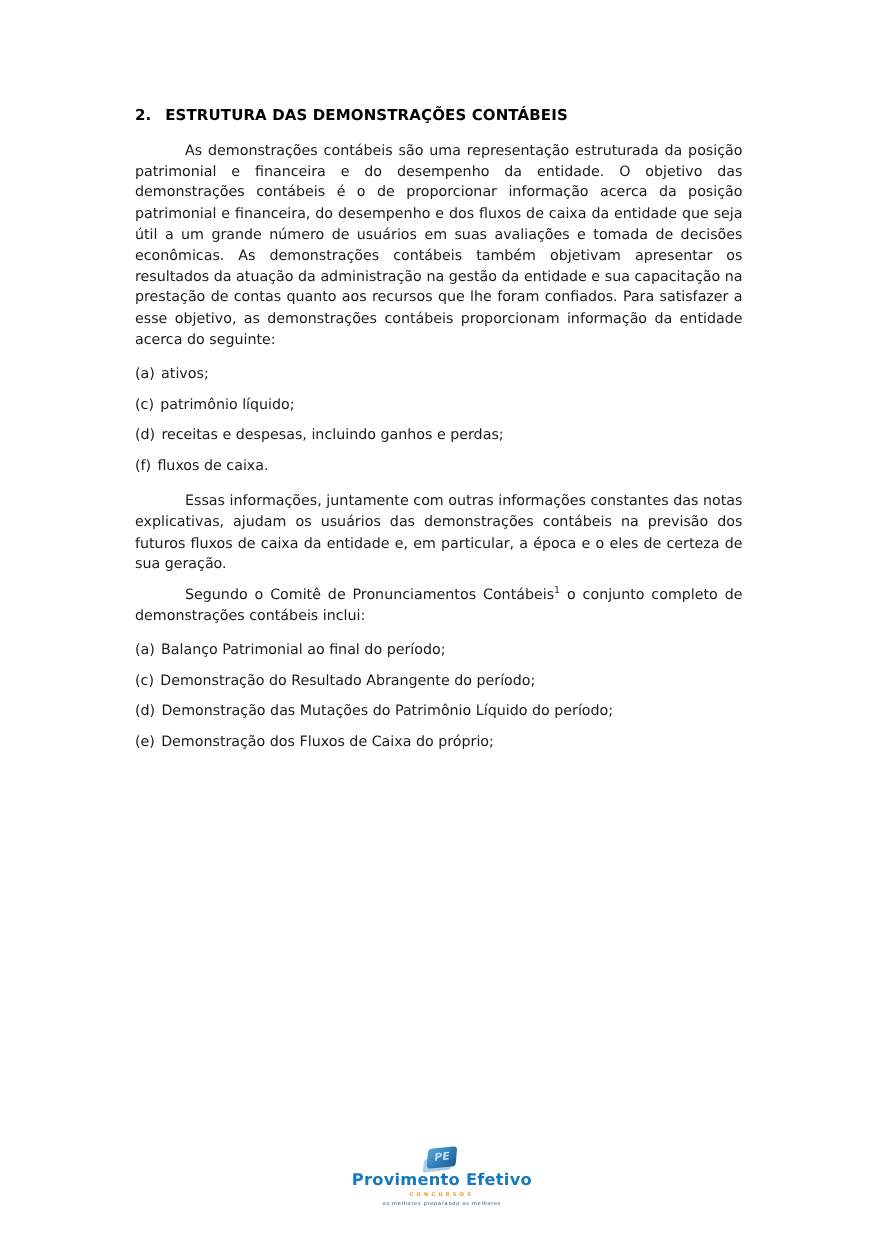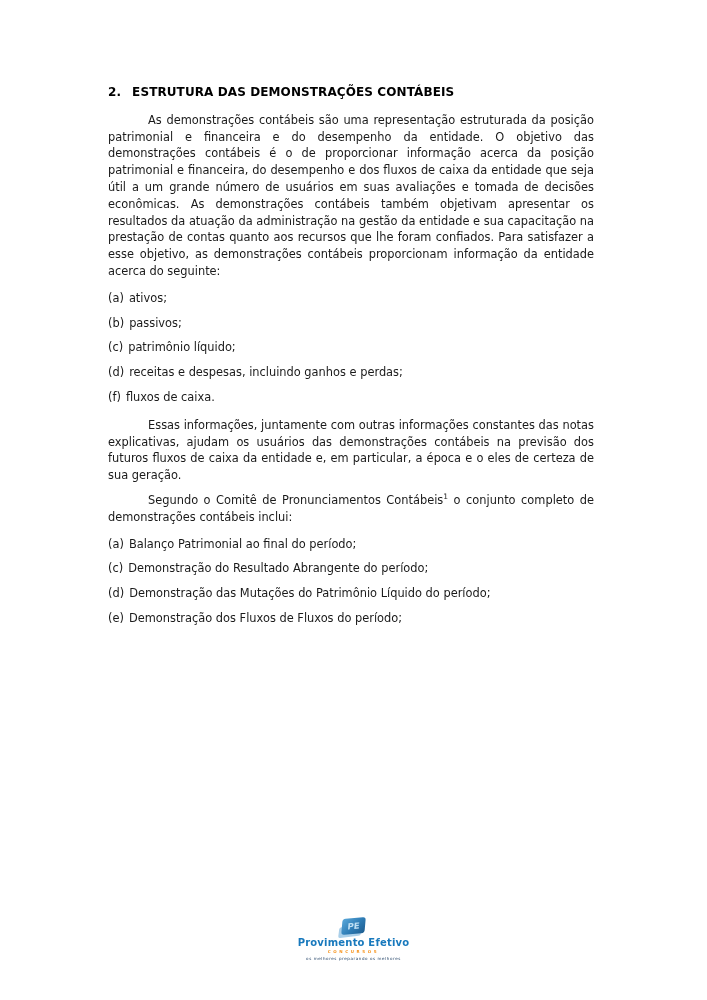--- a/index.html
+++ b/index.html
@@ -69,21 +69,21 @@
     left:0; top:0; right:0; bottom:0;
     background:linear-gradient(135deg,#5aa8da 0%,#2e7cb5 55%,#1d5c8f 100%);
     transform:skewX(-10deg) rotate(-5deg);
     border-radius:3px;
     color:#bfe0f4;
     font-size:8.5px;
     font-weight:bold;
     display:flex; align-items:center; justify-content:center;
   }
   .logo-title {
-    font-size:10px;
+    font-size:13px;
     font-weight:bold;
     color:#1879bd;
     letter-spacing:0.2px;
   }
   .logo-subtitle {
     font-size:4px;
     color:#f7941d;
     letter-spacing:2.6px;
     margin-top:1px;
     font-weight:bold;
@@ -102,35 +102,34 @@
 
   <div class="heading">
     <span class="num">2.</span>
     <span>ESTRUTURA DAS DEMONSTRAÇÕES CONTÁBEIS</span>
   </div>
 
   <p class="para first">As demonstrações contábeis são uma representação estruturada da posição patrimonial e financeira e do desempenho da entidade. O objetivo das demonstrações contábeis é o de proporcionar informação acerca da posição patrimonial e financeira, do desempenho e dos fluxos de caixa da entidade que seja útil a um grande número de usuários em suas avaliações e tomada de decisões econômicas. As demonstrações contábeis também objetivam apresentar os resultados da atuação da administração na gestão da entidade e sua capacitação na prestação de contas quanto aos recursos que lhe foram confiados. Para satisfazer a esse objetivo, as demonstrações contábeis proporcionam informação da entidade acerca do seguinte:</p>
 
   <div class="list">
     <div class="li"><span class="marker">(a)</span><span>ativos;</span></div>
-    <div class="li"><span class="marker">(b)</span><span>passivos;</span></div>
     <div class="li"><span class="marker">(c)</span><span>patrimônio líquido;</span></div>
     <div class="li"><span class="marker">(d)</span><span>receitas e despesas, incluindo ganhos e perdas;</span></div>
     <div class="li"><span class="marker">(f)</span><span>fluxos de caixa.</span></div>
   </div>
 
   <p class="para" style="margin-top:11px;">Essas informações, juntamente com outras informações constantes das notas explicativas, ajudam os usuários das demonstrações contábeis na previsão dos futuros fluxos de caixa da entidade e, em particular, a época e o eles de certeza de sua geração.</p>
 
   <p class="para"><span>Segundo o Comitê de Pronunciamentos Contábeis</span><sup class="fnref">1</sup><span> o conjunto completo de demonstrações contábeis inclui:</span></p>
 
   <div class="list">
     <div class="li"><span class="marker">(a)</span><span>Balanço Patrimonial ao final do período;</span></div>
     <div class="li"><span class="marker">(c)</span><span>Demonstração do Resultado Abrangente do período;</span></div>
     <div class="li"><span class="marker">(d)</span><span>Demonstração das Mutações do Patrimônio Líquido do período;</span></div>
-    <div class="li"><span class="marker">(e)</span><span>Demonstração dos Fluxos de Fluxos do período;</span></div>
+    <div class="li"><span class="marker">(e)</span><span>Demonstração dos Fluxos de Caixa do próprio;</span></div>
   </div>
 
 </div>
 
 <div class="footer-logo">
   <div class="logo-icon">
     <div class="back"></div>
     <div class="front">PE</div>
   </div>
   <div class="logo-title">Provimento Efetivo</div>

